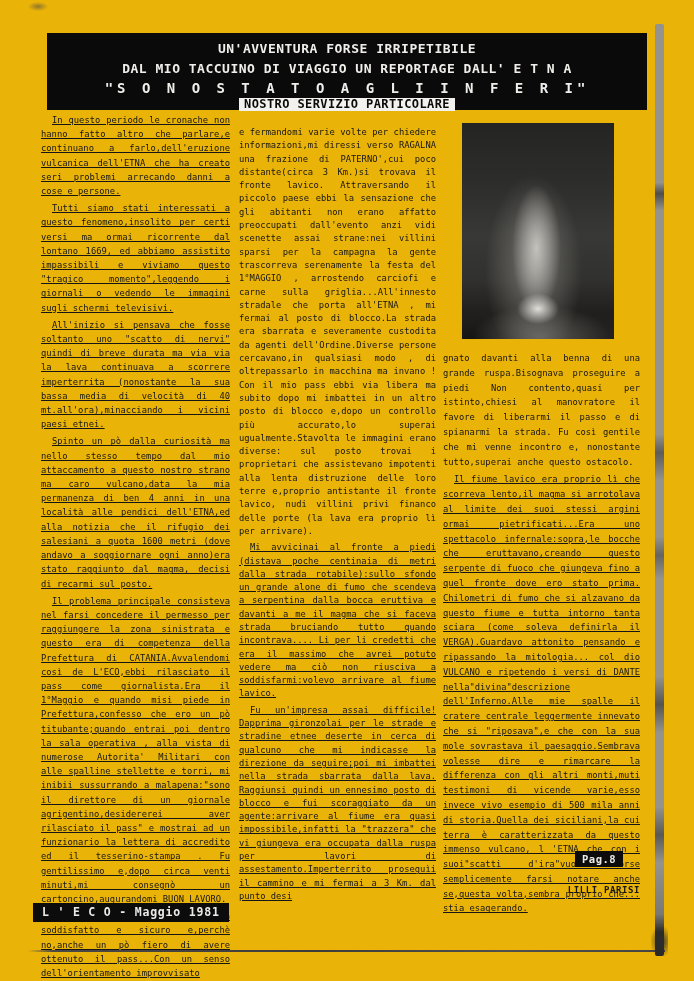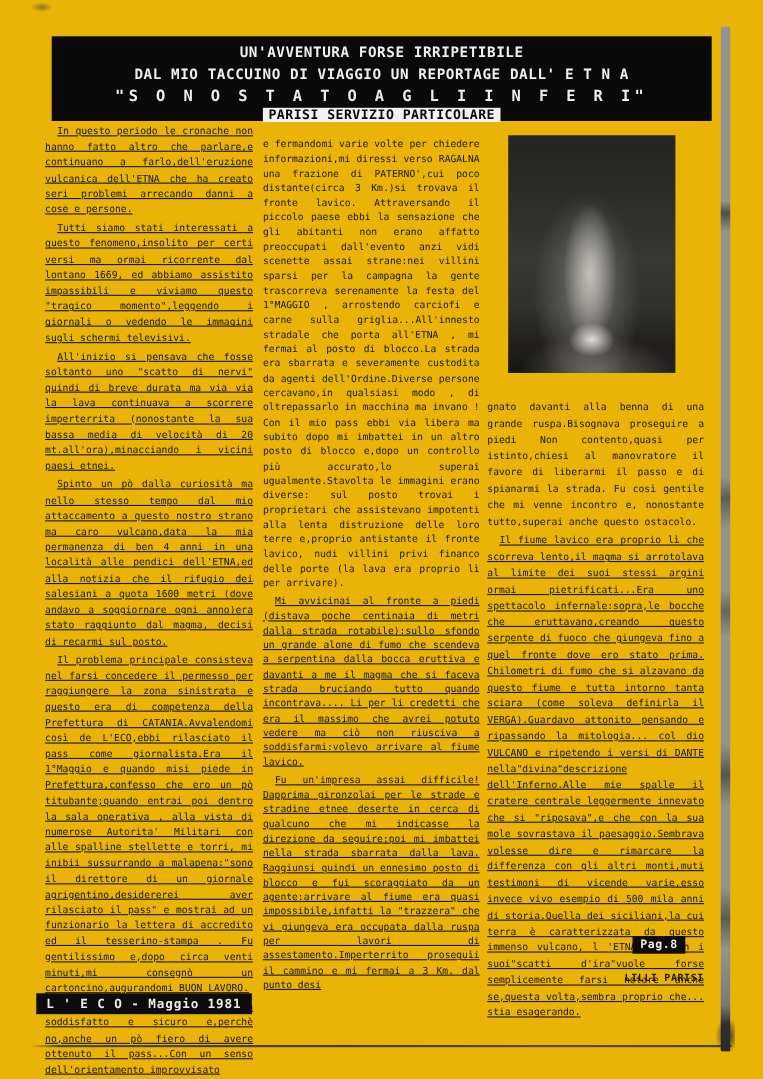--- a/index.html
+++ b/index.html
@@ -50,21 +50,21 @@
     background:#f2f1ed; color:#0a0a0a; font-size:12px; font-weight:bold;
     line-height:13px; padding:0 5px; letter-spacing:.4px; white-space:nowrap;
     margin-top:0;
   }
   
   .col { position:absolute; text-align:justify; }
   .col p { margin:0 0 3px 0; }
   .col p.indent { text-indent:11px;text-decoration:underline; }
   .col1 { left:41px;  top:113px; width:189px; font-size:8.8px; line-height:14.2px; }
   .col2 { left:239px; top:126px; width:197px; font-size:8.8px; line-height:13.3px; }
-  .col3 { left:443px; top:364px; width:197px; font-size:8.8px; line-height:14.8px; }
+  .col3 { left:443px; top:351px; width:197px; font-size:8.8px; line-height:14.8px; }
   
   .photo {
     position:absolute; left:462px; top:123px; width:152px; height:216px;
     background:
       radial-gradient(ellipse 30px 22px at 50% 86%, rgba(232,230,224,.95), rgba(232,230,224,0) 70%),
       radial-gradient(ellipse 34px 88px at 49% 58%, rgba(212,210,204,.85), rgba(212,210,204,0) 72%),
       radial-gradient(ellipse 62px 122px at 47% 68%, rgba(168,166,160,.55), rgba(168,166,160,0) 78%),
       radial-gradient(ellipse 92px 42px at 52% 99%, rgba(150,148,142,.5), rgba(150,148,142,0) 75%),
       radial-gradient(ellipse 70px 30px at 8% 100%, rgba(18,18,16,.85), rgba(18,18,16,0) 80%),
       linear-gradient(180deg,#242423 0%,#2d2d2b 28%,#383836 52%,#31312f 72%,#201f1d 88%,#232220 100%);
@@ -84,27 +84,27 @@
 <body>
 
 <div class="page">
 
   <div class="smudge"></div>
 
   <div class="banner">
     <div class="b1">UN'AVVENTURA FORSE IRRIPETIBILE</div>
     <div class="b2">DAL MIO TACCUINO DI VIAGGIO UN REPORTAGE DALL' E T N A</div>
     <div class="b3">"S O N O   S T A T O   A G L I   I N F E R I"</div>
-    <div class="kicker">PARISI SERVIZIO PARTICOLARE</div>
+    <div class="kicker">NOSTRO SERVIZIO PARTICOLARE</div>
   </div>
 
   <div class="col col1">
     <p class="indent">In questo periodo le cronache non hanno fatto altro che parlare,e continuano a farlo,dell'eruzione vulcanica dell'ETNA che ha creato seri problemi arrecando danni a cose e persone.</p>
     <p class="indent">Tutti siamo stati interessati a questo fenomeno,insolito per certi versi ma ormai ricorrente dal lontano 1669, ed abbiamo assistito impassibili e viviamo questo "tragico momento",leggendo i giornali o vedendo le immagini sugli schermi televisivi.</p>
-    <p class="indent">All'inizio si pensava che fosse soltanto uno "scatto di nervi" quindi di breve durata ma via via la lava continuava a scorrere imperterrita (nonostante la sua bassa media di velocità di 20 mt.all'ora),minacciando i vicini paesi etnei.</p>
+    <p class="indent">All'inizio si pensava che fosse soltanto uno "scatto di nervi" quindi di breve durata ma via via la lava continuava a scorrere imperterrita (nonostante la sua bassa media di velocità di 40 mt.all'ora),minacciando i vicini paesi etnei.</p>
     <p class="indent">Spinto un pò dalla curiosità ma nello stesso tempo dal mio attaccamento a questo nostro strano ma caro vulcano,data la mia permanenza di ben 4 anni in una località alle pendici dell'ETNA,ed alla notizia che il rifugio dei salesiani a quota 1600 metri (dove andavo a soggiornare ogni anno)era stato raggiunto dal magma, decisi di recarmi sul posto.</p>
     <p class="indent">Il problema principale consisteva nel farsi concedere il permesso per raggiungere la zona sinistrata e questo era di competenza della Prefettura di CATANIA.Avvalendomi così de L'ECO,ebbi rilasciato il pass come giornalista.Era il 1°Maggio e quando misi piede in Prefettura,confesso che ero un pò titubante;quando entrai poi dentro la sala operativa , alla vista di numerose Autorita' Militari con alle spalline stellette e torri, mi inibii sussurrando a malapena:"sono il direttore di un giornale agrigentino,desidererei aver rilasciato il pass" e mostrai ad un funzionario la lettera di accredito ed il tesserino-stampa . Fu gentilissimo e,dopo circa venti minuti,mi consegnò un cartoncino,augurandomi BUON LAVORO.</p>
     <p class="indent">Uscìi dalla Prefettura soddisfatto e sicuro e,perchè no,anche un pò fiero di avere ottenuto il pass...Con un senso dell'orientamento improvvisato</p>
   </div>
 
   <div class="col col2">
     <p>e fermandomi varie volte per chiedere informazioni,mi diressi verso RAGALNA una frazione di PATERNO',cui poco distante(circa 3 Km.)si trovava il fronte lavico. Attraversando il piccolo paese ebbi la sensazione che gli abitanti non erano affatto preoccupati dall'evento anzi vidi scenette assai strane:nei villini sparsi per la campagna la gente trascorreva serenamente la festa del 1°MAGGIO , arrostendo carciofi e carne sulla griglia...All'innesto stradale che porta all'ETNA , mi fermai al posto di blocco.La strada era sbarrata e severamente custodita da agenti dell'Ordine.Diverse persone cercavano,in qualsiasi modo , di oltrepassarlo in macchina ma invano ! Con il mio pass ebbi via libera ma subito dopo mi imbattei in un altro posto di blocco e,dopo un controllo più accurato,lo superai ugualmente.Stavolta le immagini erano diverse: sul posto trovai i proprietari che assistevano impotenti alla lenta distruzione delle loro terre e,proprio antistante il fronte lavico, nudi villini privi financo delle porte (la lava era proprio lì per arrivare).</p>
     <p class="indent">Mi avvicinai al fronte a piedi (distava poche centinaia di metri dalla strada rotabile):sullo sfondo un grande alone di fumo che scendeva a serpentina dalla bocca eruttiva e davanti a me il magma che si faceva strada bruciando tutto quando incontrava.... Li per li credetti che era il massimo che avrei potuto vedere ma ciò non riusciva a soddisfarmi:volevo arrivare al fiume lavico.</p>
     <p class="indent">Fu un'impresa assai difficile! Dapprima gironzolai per le strade e stradine etnee deserte in cerca di qualcuno che mi indicasse la direzione da seguire;poi mi imbattei nella strada sbarrata dalla lava. Raggiunsi quindi un ennesimo posto di blocco e fui scoraggiato da un agente:arrivare al fiume era quasi impossibile,infatti la "trazzera" che vi giungeva era occupata dalla ruspa per lavori di assestamento.Imperterrito proseguìi il cammino e mi fermai a 3 Km. dal punto desi</p>
   </div>

